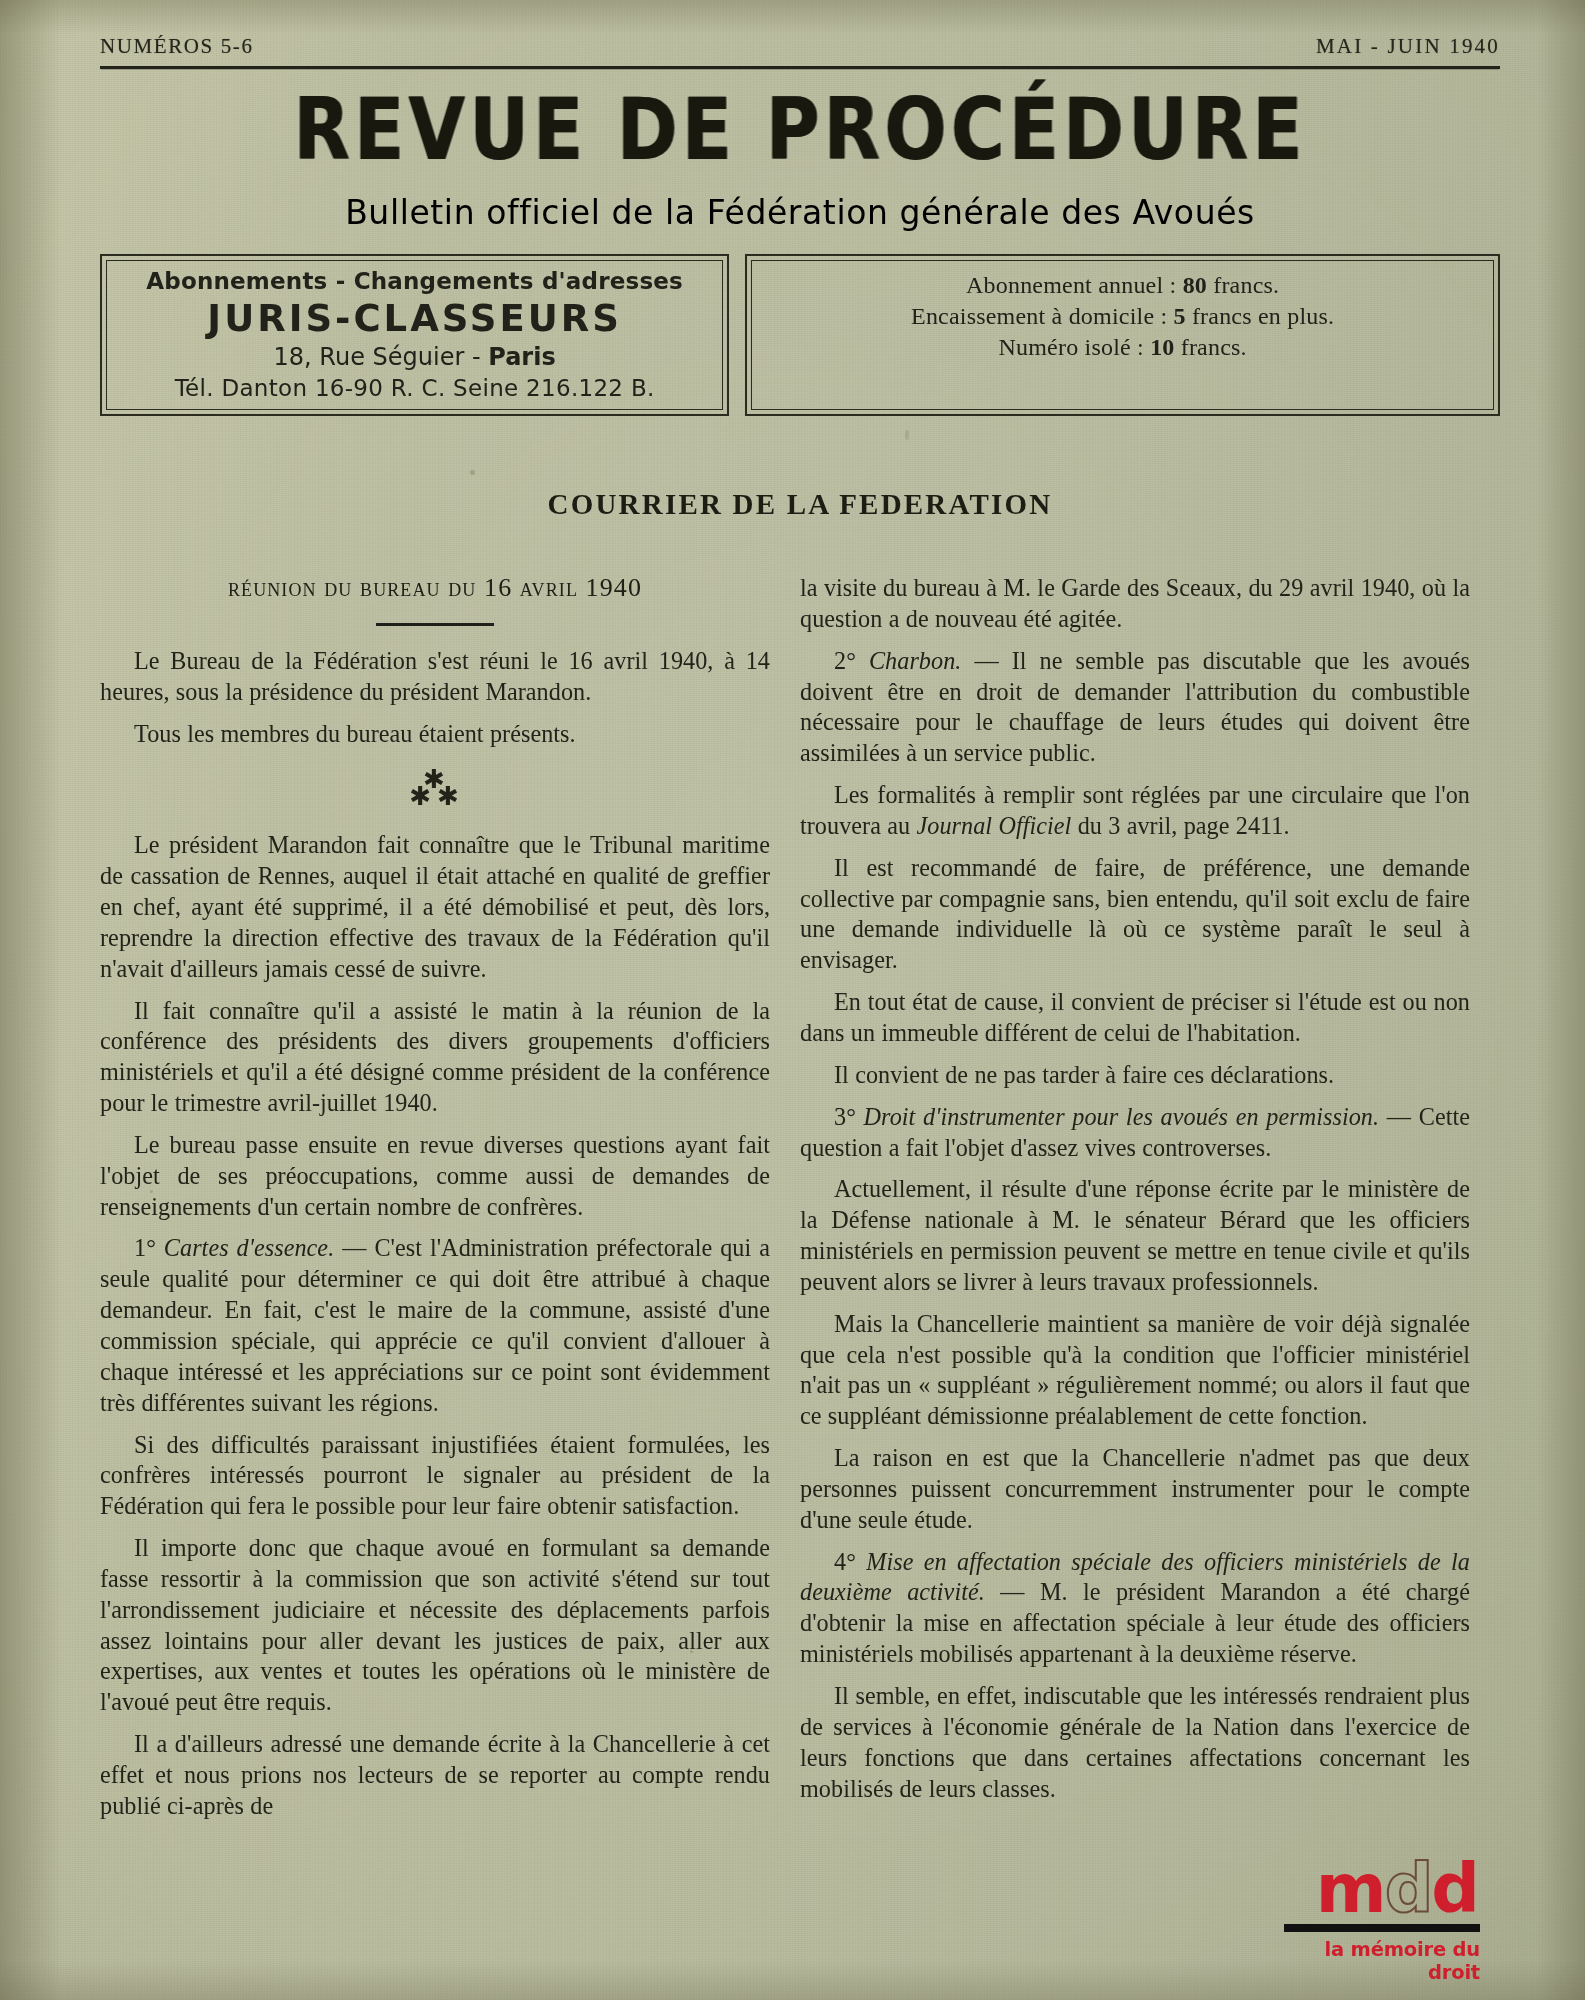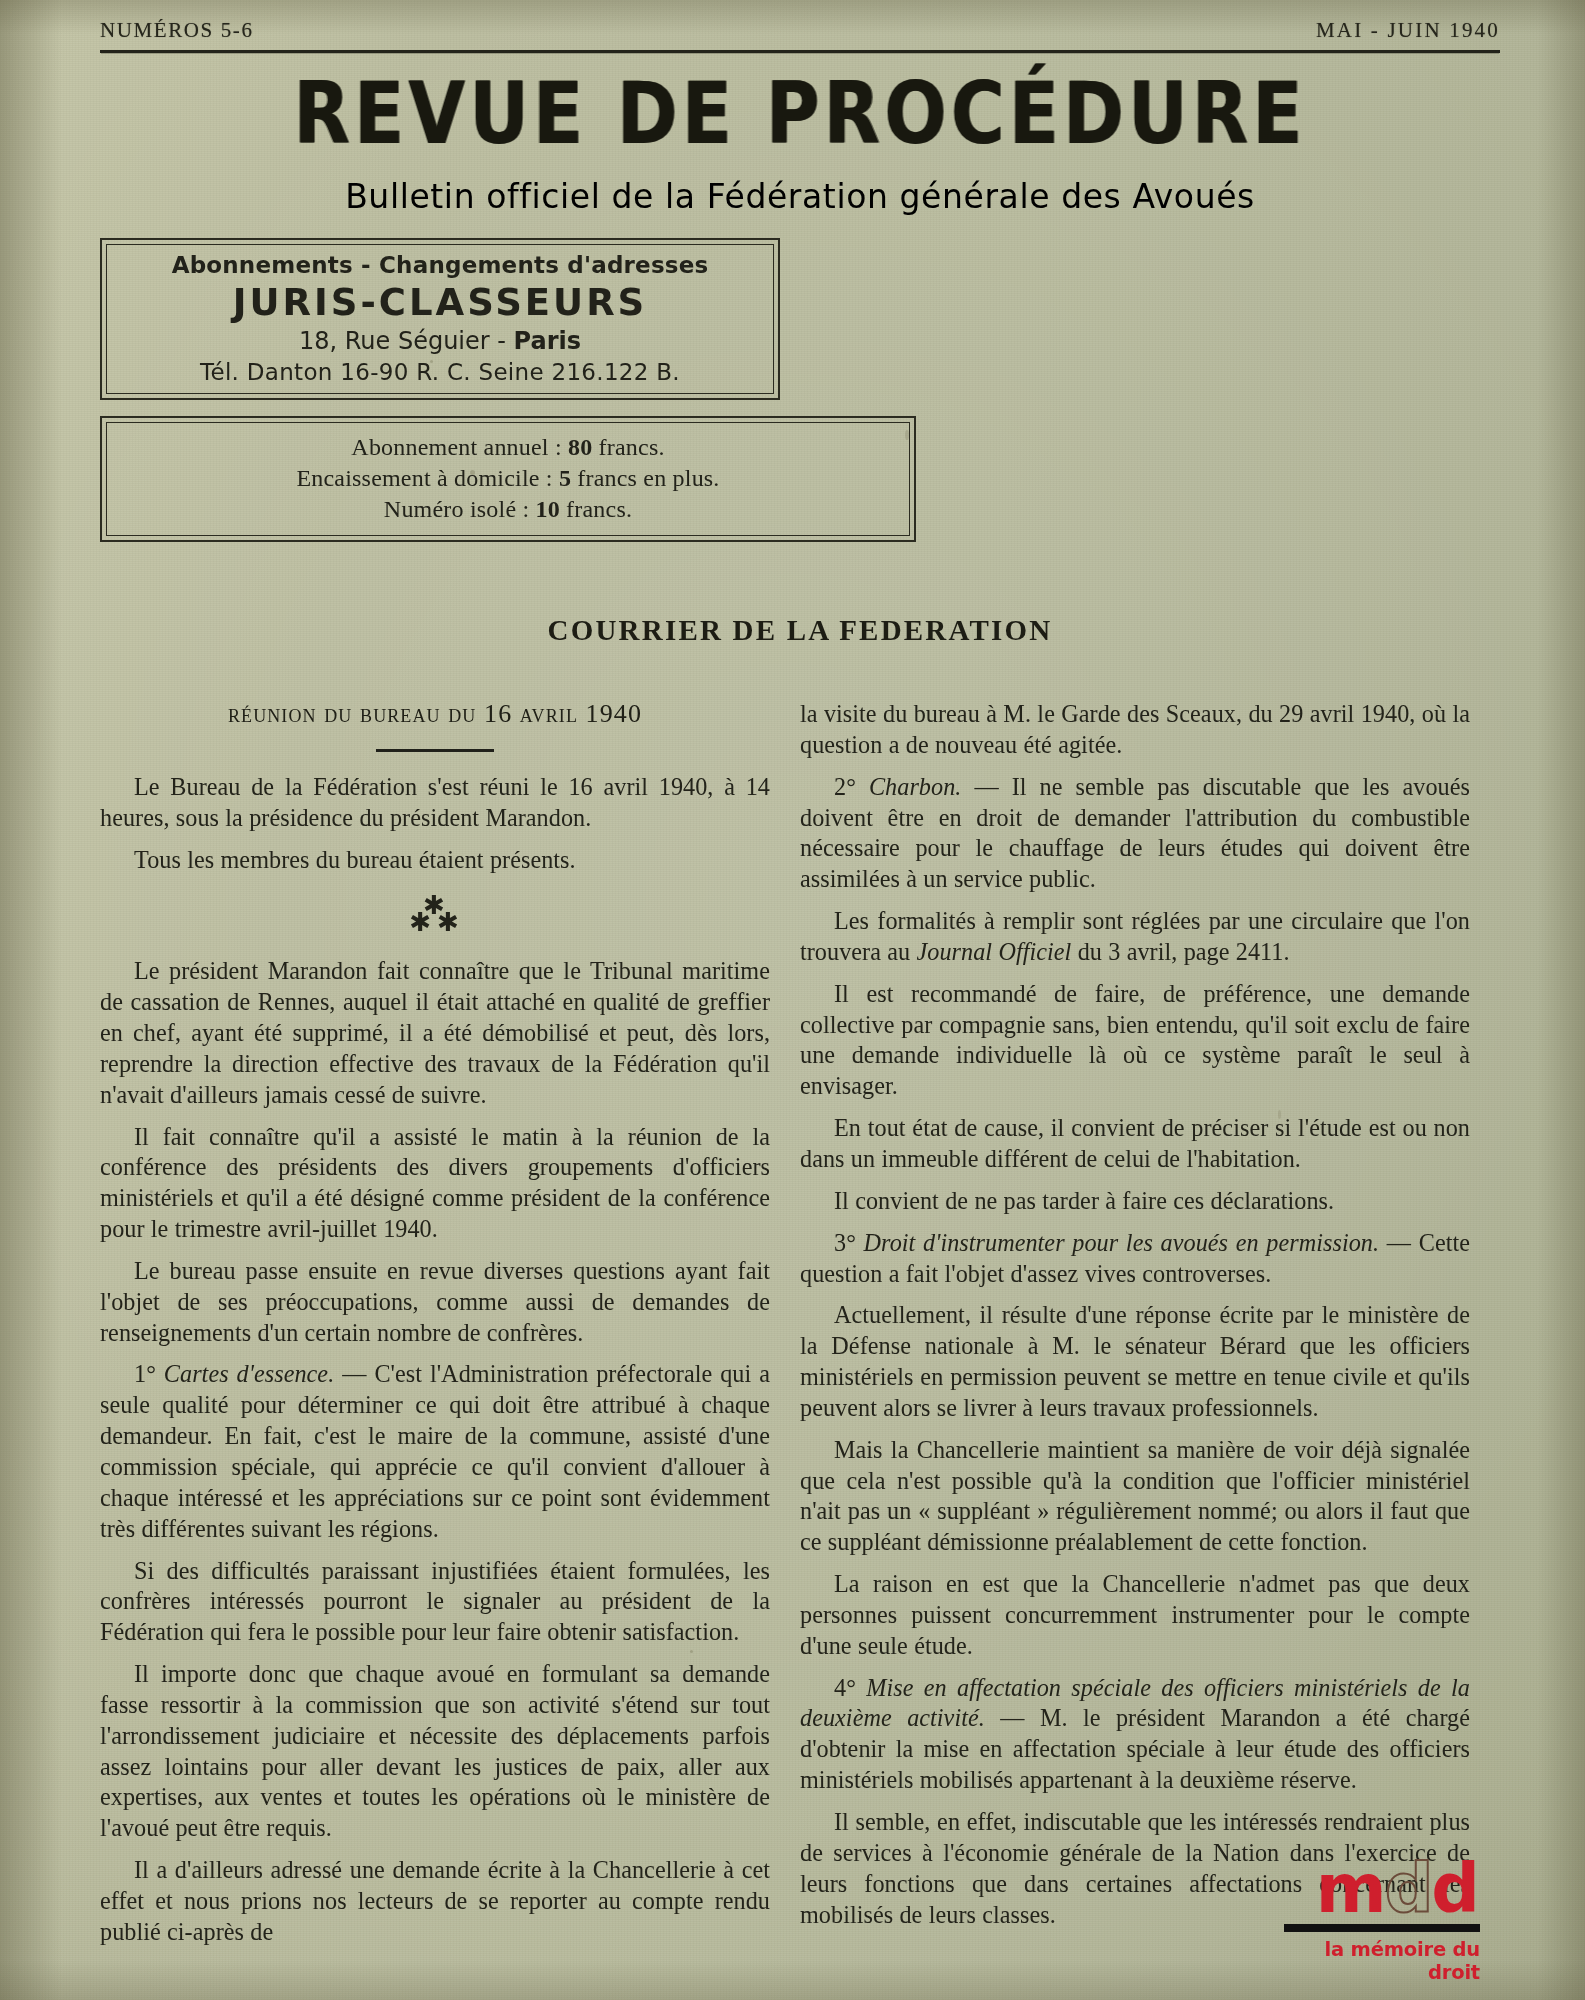--- a/index.html
+++ b/index.html
@@ -49,21 +49,21 @@
 
   .content {
     position: absolute;
     left: 100px; top: 0; width: 1400px; height: 2000px;
   }
 
   
   .issue-row {
     position: relative;
     display: flex; justify-content: space-between; align-items: flex-end;
-    padding-top: 18px;
+    padding-top: 34px;
     color: #2a2a20;
   }
   .issue-num, .issue-date {
     font-family: "Liberation Serif", serif;
     font-size: 21px; letter-spacing: 1.6px;
     font-weight: 400;
     color: #26261c;
     text-shadow: 0 0 1px rgba(40,40,28,.45);
   }
   .issue-date { letter-spacing: 2.2px; }
@@ -95,21 +95,20 @@
     letter-spacing: .6px;
     color: #000000;
     margin-top: 34px;
   }
 
   
   .boxes {
     display: flex; gap: 16px;
     margin-top: 22px;
     justify-content: space-between;
-    flex-direction: column;
   }
   .infobox {
     border: 2px solid #2b2b20;
     box-shadow: 0 0 0 2px rgba(43,43,32,0) , inset 0 0 0 3px rgba(176,180,154,0), 0 0 0 0 #000;
     position: relative;
     padding: 12px 10px 13px;
     text-align: center;
     font-family: "DejaVu Sans", sans-serif;
     color: #22221a;
   }

